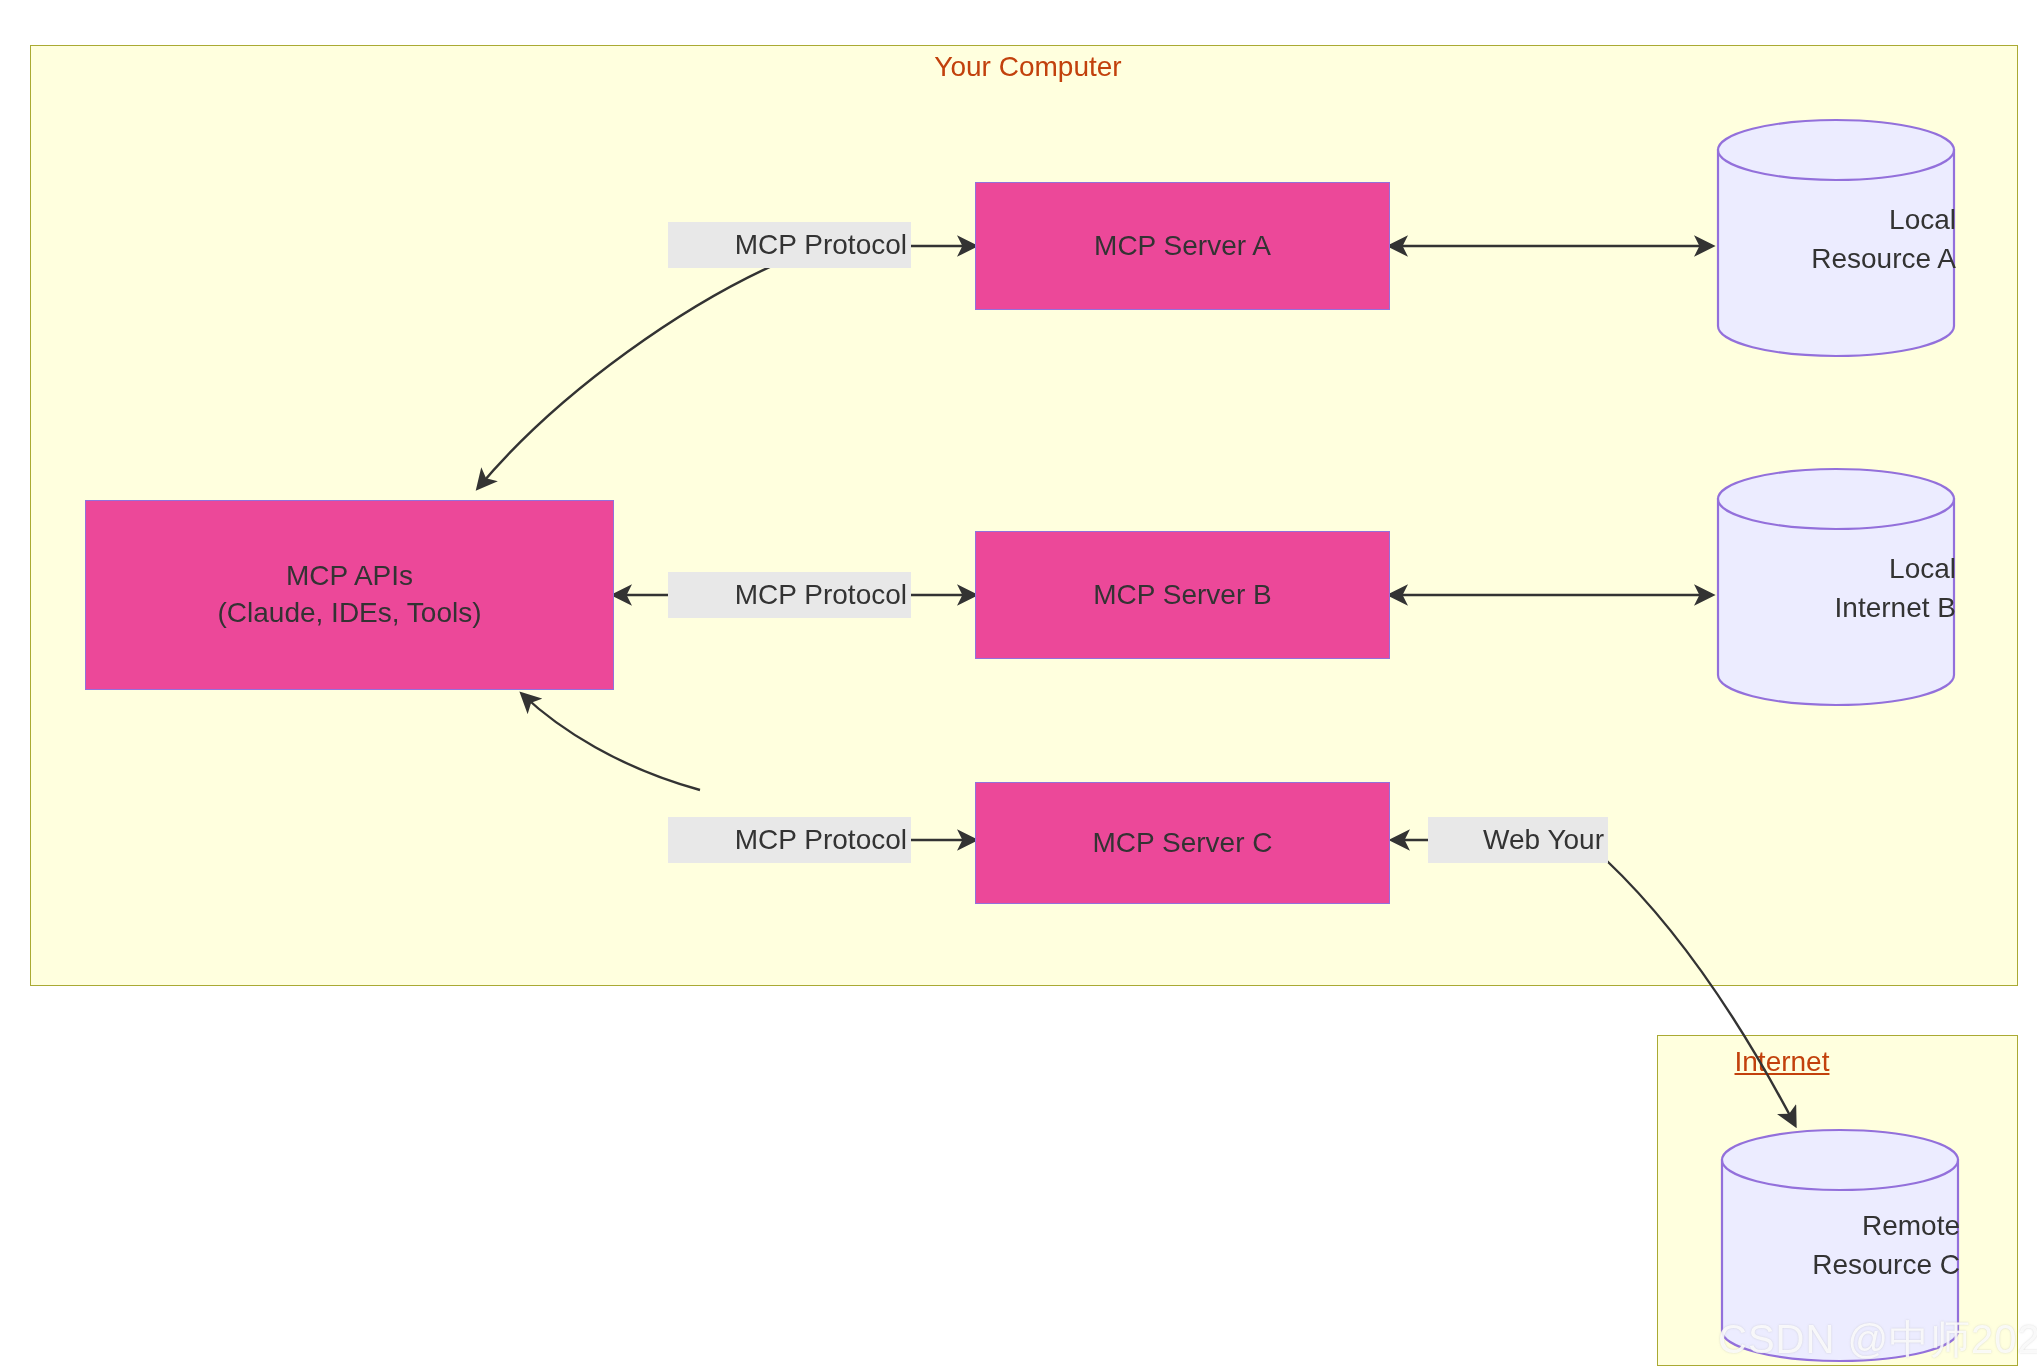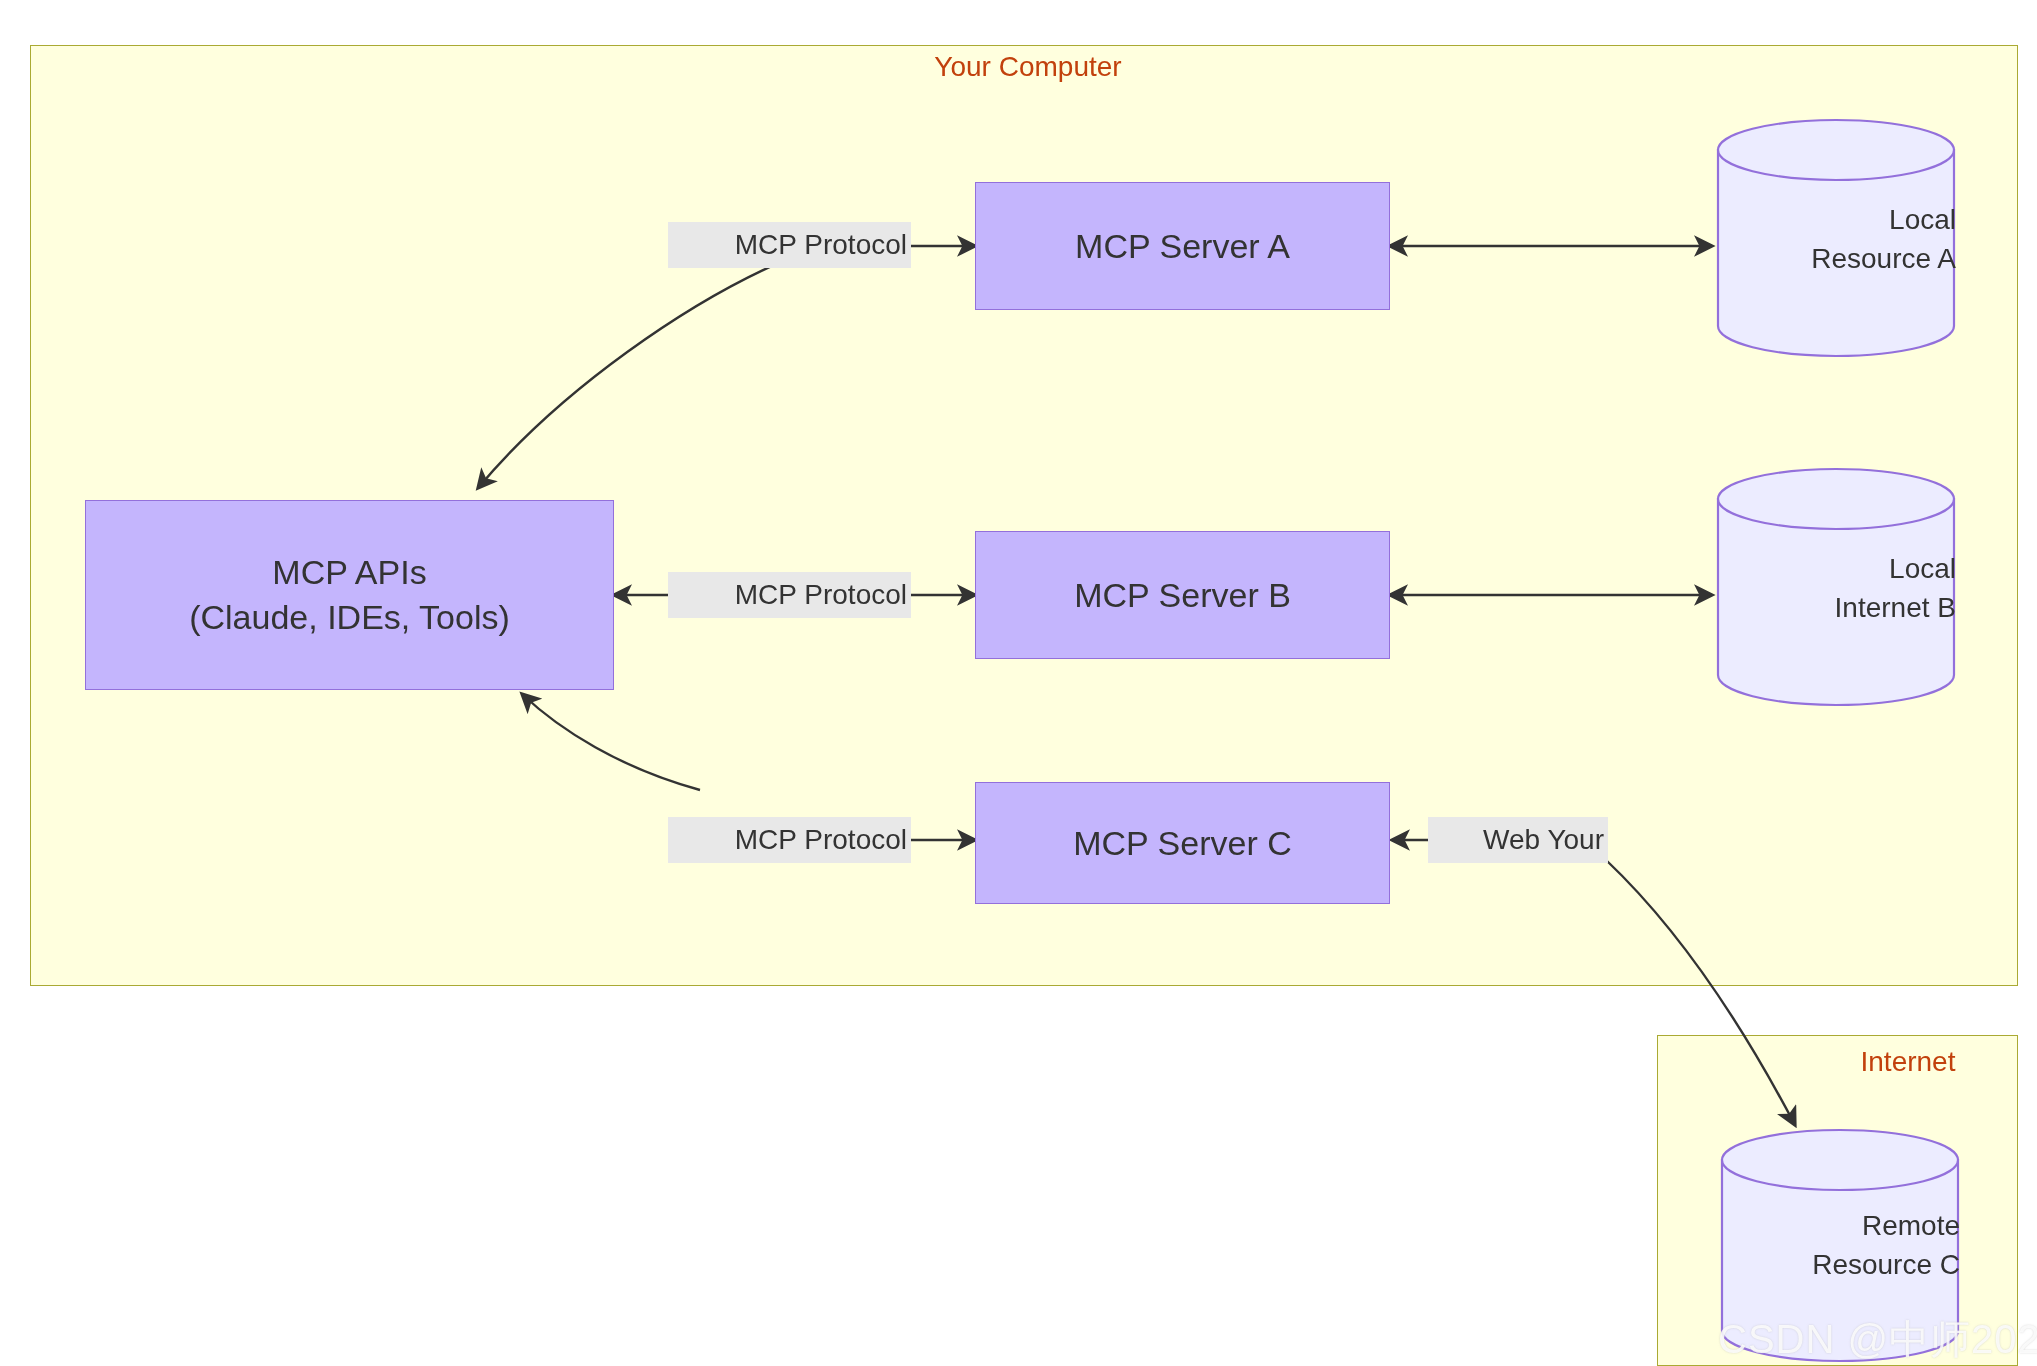--- a/index.html
+++ b/index.html
@@ -25,28 +25,28 @@
   .cluster-title {
     position: absolute;
     font-size: 28px;
     color: #c2410c;
     white-space: nowrap;
     text-align: center;
   }
   
   .node-box {
     position: absolute;
-    background: #c4b5fd;
+    background: #ec4899;
     border: 1.6px solid #9370db;
     box-sizing: border-box;
     display: flex;
     align-items: center;
     justify-content: center;
     text-align: center;
-    font-size: 34px;
+    font-size: 28px;
     color: #333333;
     line-height: 1.32;
   }
   
   .cyl {
     position: absolute;
   }
   .cyl svg {
     display: block;
     position: absolute;
@@ -97,21 +97,21 @@
 </style>
 </head>
 <body>
 
 <div id="canvas">
 
   <div class="cluster" style="left:30px; top:45px; width:1988px; height:941px;"></div>
   <div class="cluster-title" style="left:828px; top:45px; width:400px; height:44px; line-height:44px;">Your Computer</div>
 
   <div class="cluster" style="left:1657px; top:1035px; width:361px; height:331px;"></div>
-  <div class="cluster-title" style="left:1778px; top:1040px; width:260px; height:44px; line-height:44px;">Internet</div>
+  <div class="cluster-title" style="left:1652px; top:1040px; width:260px; height:44px; line-height:44px;text-decoration:underline;">Internet</div>
 
   <svg id="edges" viewBox="0 0 2037 1366" xmlns="http://www.w3.org/2000/svg">
     <defs>
       <marker id="ah-end" viewBox="0 0 12 12" refX="10" refY="6" markerWidth="9" markerHeight="9" orient="auto-start-reverse">
         <path d="M 0 0 L 12 6 L 0 12 L 3 6 z" fill="#333333"></path>
       </marker>
       <marker id="ah-start" viewBox="0 0 12 12" refX="2" refY="6" markerWidth="9" markerHeight="9" orient="auto">
         <path d="M 12 0 L 0 6 L 12 12 L 9 6 z" fill="#333333"></path>
       </marker>
     </defs>

